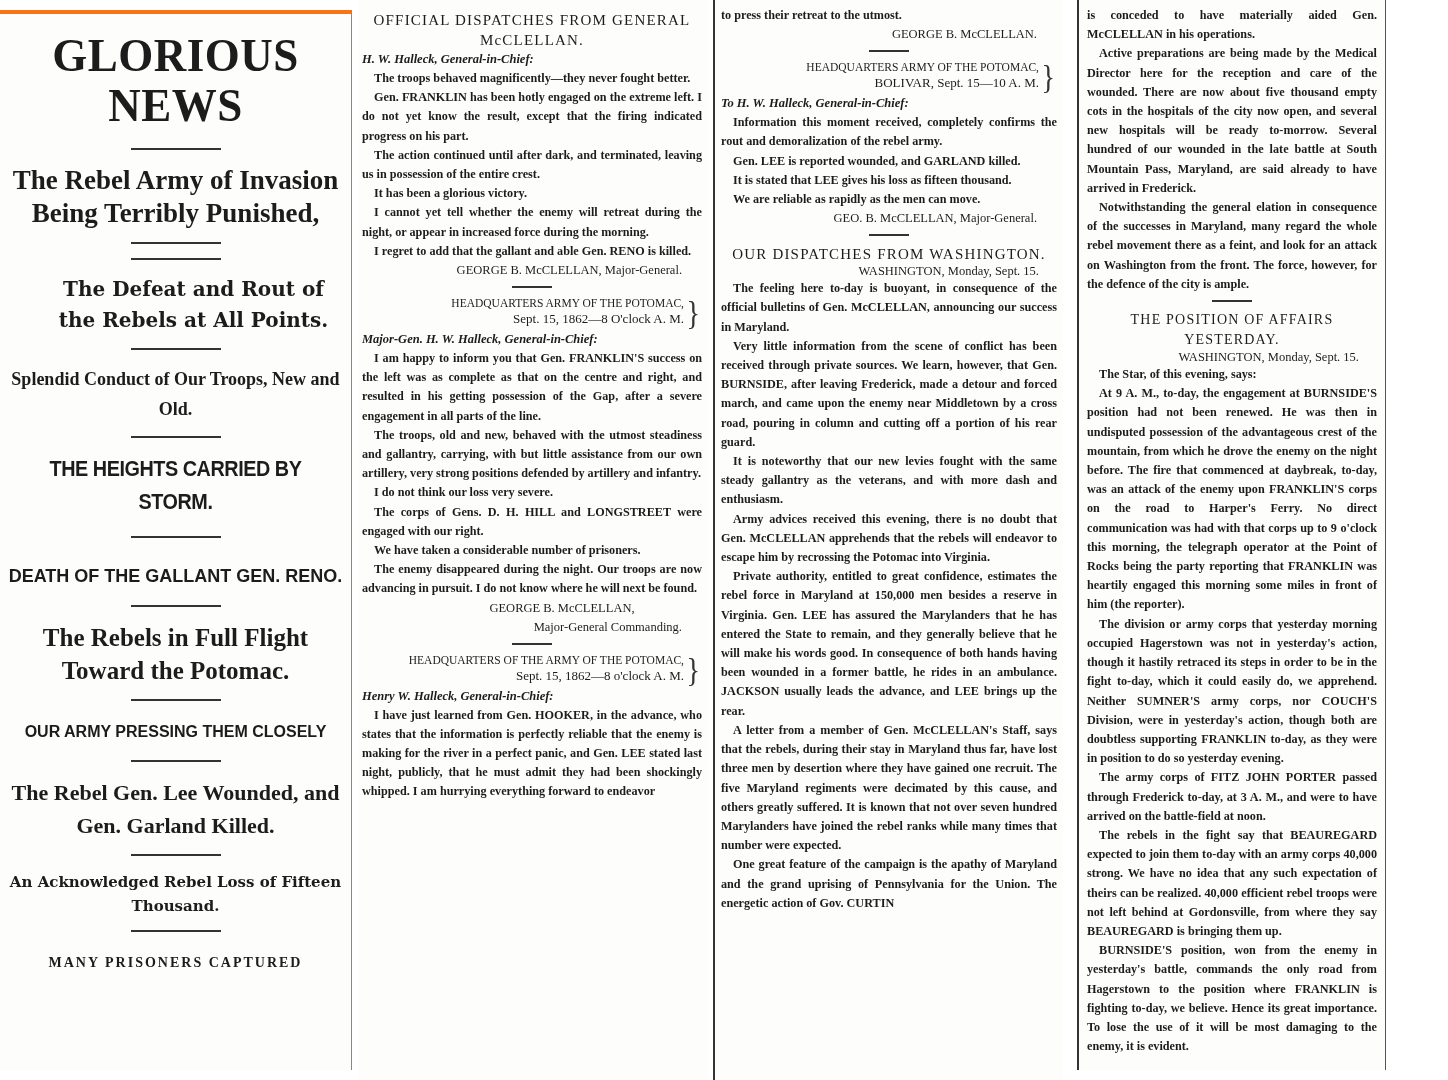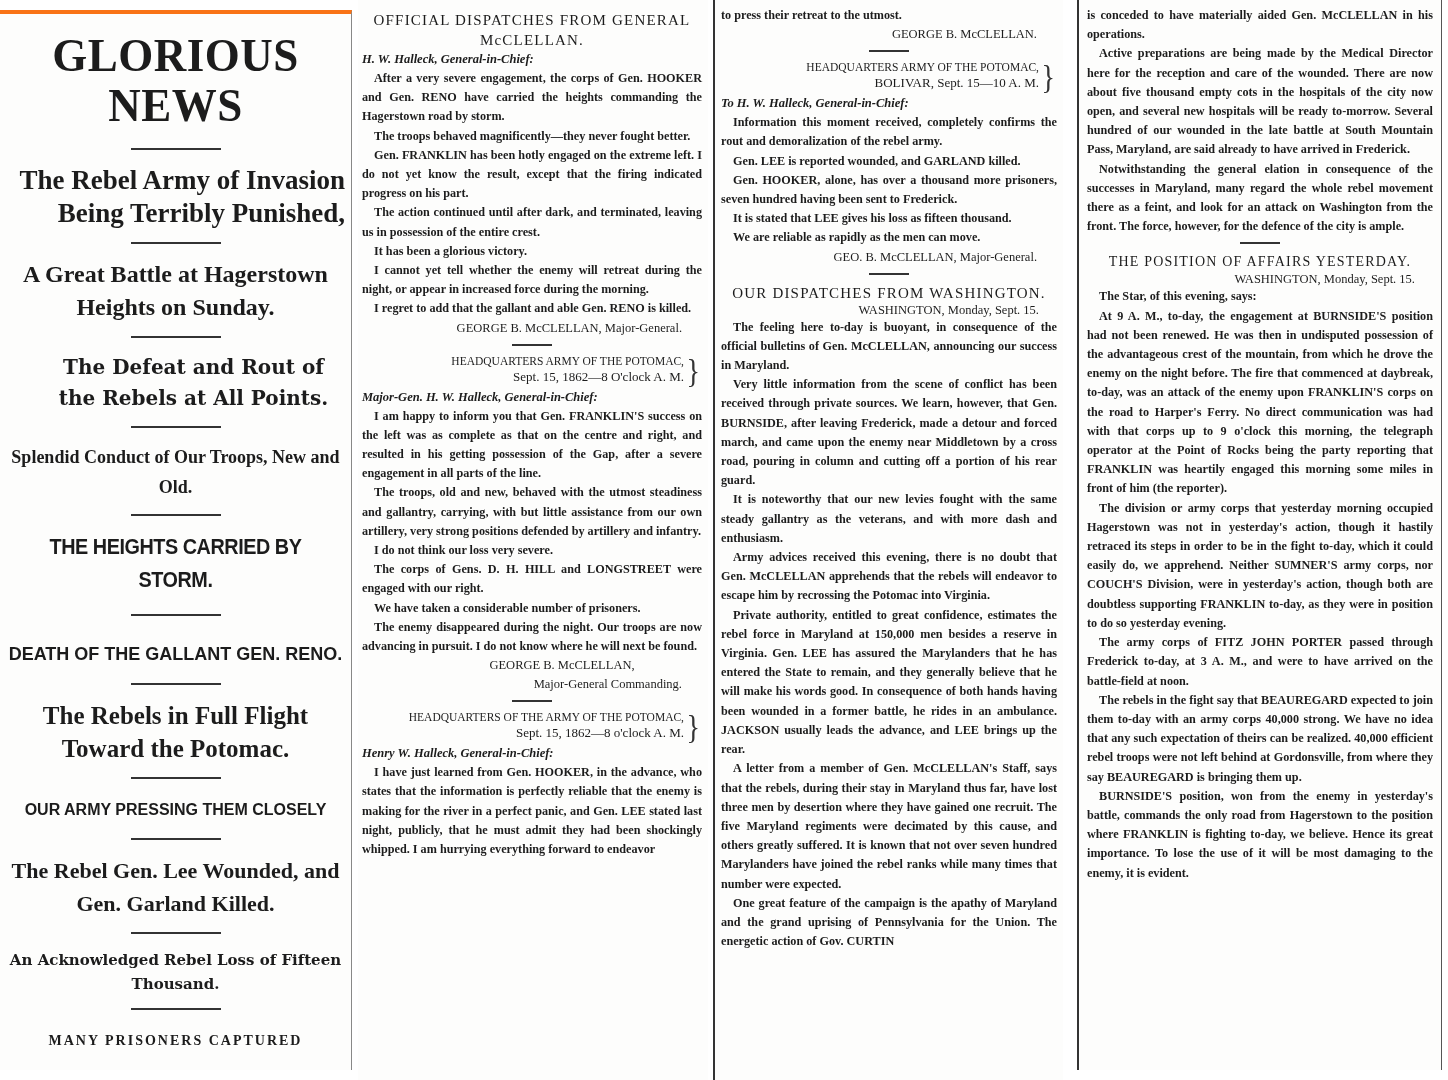--- a/index.html
+++ b/index.html
@@ -2,21 +2,21 @@
 <html><head>
 <meta charset="utf-8">
 <style>
   * { box-sizing: border-box; margin: 0; padding: 0; }
   html, body { width: 1448px; height: 1080px; background: #ffffff; overflow: hidden; }
   body { position: relative; color: #1c1c1c; font-family: "DejaVu Serif", serif; }
   .col { position: absolute; top: 0; height: 1080px; overflow: hidden; background: #fdfdfc; }
   #col1 { left: 0; width: 352px; border-top: 4px solid #f97316; top: 10px; height: 1060px; border-right: 1px solid #888; }
   #col2 { left: 358px; width: 350px; padding: 10px 6px 0 4px; }
   #col3 { left: 713px; width: 350px; padding: 6px 6px 0 6px; border-left: 2px solid #333; }
-  #col4 { left: 1077px; width: 365px; padding: 6px 8px 0 8px; border-left: 2px solid #333; border-right: 1px solid #555; height: 1070px; }
+  #col4 { left: 1077px; width: 309px; padding: 6px 8px 0 8px; border-left: 2px solid #333; border-right: 1px solid #555; height: 1070px; }
   .masthead { font-family: "Liberation Serif", serif; font-weight: 900; font-size: 45px; letter-spacing: 0.5px; text-align: center; margin-top: 18px; line-height: 48px; transform: scaleY(1.05); }
   .hl { font-family: "Liberation Serif", serif; font-weight: bold; text-align: center; line-height: 33px; }
   .hl.big { font-size: 27px; }
   .hl.mid { font-size: 22px; }
   .hl.caps { font-family: "Liberation Sans", sans-serif; font-size: 22px; letter-spacing: -0.5px; transform: scaleX(0.9); }
   .hl.sans { font-family: "Liberation Sans", sans-serif; font-size: 19px; }
   .hl.small { font-size: 17px; letter-spacing: 2px; }
   .hl.egypt { font-family: "DejaVu Serif", serif; font-size: 18px; }
   .rule { width: 90px; height: 2px; background: #333; margin: 12px auto 14px; }
   .p { font-size: 12.2px; line-height: 19.2px; text-align: justify; text-indent: 12px; font-family: "Liberation Serif", serif; font-weight: bold; }
@@ -29,23 +29,22 @@
   .srule { width: 40px; height: 2px; background: #333; margin: 6px auto 8px; }
   .hq { position: relative; margin-bottom: 4px; }
   .hq::after { content: "}"; position: absolute; right: 2px; top: 2px; font-size: 28px; line-height: 30px; transform: scaleY(1.2); color: #333; }
 </style>
 </head>
 <body>
 
 <div class="col" id="col1">
   <div class="masthead">GLORIOUS NEWS</div>
   <div class="rule" style="margin-top:20px;"></div>
-  <div class="hl big" style="padding:0 6px;text-align:right;">The Rebel Army of Invasion Being Terribly Punished,</div>
+  <div class="hl big" style="padding:0 6px;">The Rebel Army of Invasion Being Terribly Punished,</div>
   <div class="rule"></div>
-  <div class="hl big" style="padding:0 6px;font-size:24px;">A Great Battle at Hagerstown Heights on Sunday.</div>
   <div class="rule"></div>
   <div class="hl egypt" style="padding:0 8px;font-size:20px;line-height:31px;margin-left:36px;">The Defeat and Rout of the Rebels at All Points.</div>
   <div class="rule"></div>
   <div class="hl mid" style="padding:0 8px;font-size:18px;line-height:30px;">Splendid Conduct of Our Troops, New and Old.</div>
   <div class="rule"></div>
   <div class="hl caps">THE HEIGHTS CARRIED BY STORM.</div>
   <div class="rule" style="margin:18px auto 22px;"></div>
   <div class="hl sans" style="font-size:18px;">DEATH OF THE GALLANT GEN. RENO.</div>
   <div class="rule"></div>
   <div class="hl big" style="padding:0 10px;font-size:25px;">The Rebels in Full Flight Toward the Potomac.</div>
@@ -56,21 +55,20 @@
   <div class="rule"></div>
   <div class="hl egypt" style="padding:0 6px;font-size:15px;line-height:24px;margin-top:12px;">An Acknowledged Rebel Loss of Fifteen Thousand.</div>
   <div class="rule"></div>
   <div class="hl small" style="font-size:14px;">MANY PRISONERS CAPTURED</div>
 
 </div>
 
 <div class="col" id="col2">
   <div class="sect" style="padding:0 6px;">OFFICIAL DISPATCHES FROM GENERAL McCLELLAN.</div>
   <div class="salut">H. W. Halleck, General-in-Chief:</div>
-  <div class="p">After a very severe engagement, the corps of Gen. HOOKER and Gen. RENO have carried the heights commanding the Hagerstown road by storm.</div>
   <div class="p">The troops behaved magnificently—they never fought better.</div>
   <div class="p">Gen. FRANKLIN has been hotly engaged on the extreme left. I do not yet know the result, except that the firing indicated progress on his part.</div>
   <div class="p">The action continued until after dark, and terminated, leaving us in possession of the entire crest.</div>
   <div class="p">It has been a glorious victory.</div>
   <div class="p">I cannot yet tell whether the enemy will retreat during the night, or appear in increased force during the morning.</div>
   <div class="p">I regret to add that the gallant and able Gen. RENO is killed.</div>
   <div class="sig">GEORGE B. McCLELLAN, Major-General.</div>
   <div class="srule"></div>
   <div class="hq dateline">
     <div>HEADQUARTERS ARMY OF THE POTOMAC,</div>
@@ -98,21 +96,20 @@
   <div class="p noind">to press their retreat to the utmost.</div>
   <div class="sig">GEORGE B. McCLELLAN.</div>
   <div class="srule"></div>
   <div class="hq dateline">
     <div>HEADQUARTERS ARMY OF THE POTOMAC,</div>
     <div style="font-size:13px;">BOLIVAR, Sept. 15—10 A. M.</div>
   </div>
   <div class="salut">To H. W. Halleck, General-in-Chief:</div>
   <div class="p">Information this moment received, completely confirms the rout and demoralization of the rebel army.</div>
   <div class="p">Gen. LEE is reported wounded, and GARLAND killed.</div>
-  <div class="p">Gen. HOOKER, alone, has over a thousand more prisoners, seven hundred having been sent to Frederick.</div>
   <div class="p">It is stated that LEE gives his loss as fifteen thousand.</div>
   <div class="p">We are reliable as rapidly as the men can move.</div>
   <div class="sig">GEO. B. McCLELLAN, Major-General.</div>
   <div class="srule"></div>
   <div class="sect">OUR DISPATCHES FROM WASHINGTON.</div>
   <div class="dateline" style="font-size:12.5px;">WASHINGTON, Monday, Sept. 15.</div>
   <div class="p">The feeling here to-day is buoyant, in consequence of the official bulletins of Gen. McCLELLAN, announcing our success in Maryland.</div>
   <div class="p">Very little information from the scene of conflict has been received through private sources. We learn, however, that Gen. BURNSIDE, after leaving Frederick, made a detour and forced march, and came upon the enemy near Middletown by a cross road, pouring in column and cutting off a portion of his rear guard.</div>
   <div class="p">It is noteworthy that our new levies fought with the same steady gallantry as the veterans, and with more dash and enthusiasm.</div>
   <div class="p">Army advices received this evening, there is no doubt that Gen. McCLELLAN apprehends that the rebels will endeavor to escape him by recrossing the Potomac into Virginia.</div>

